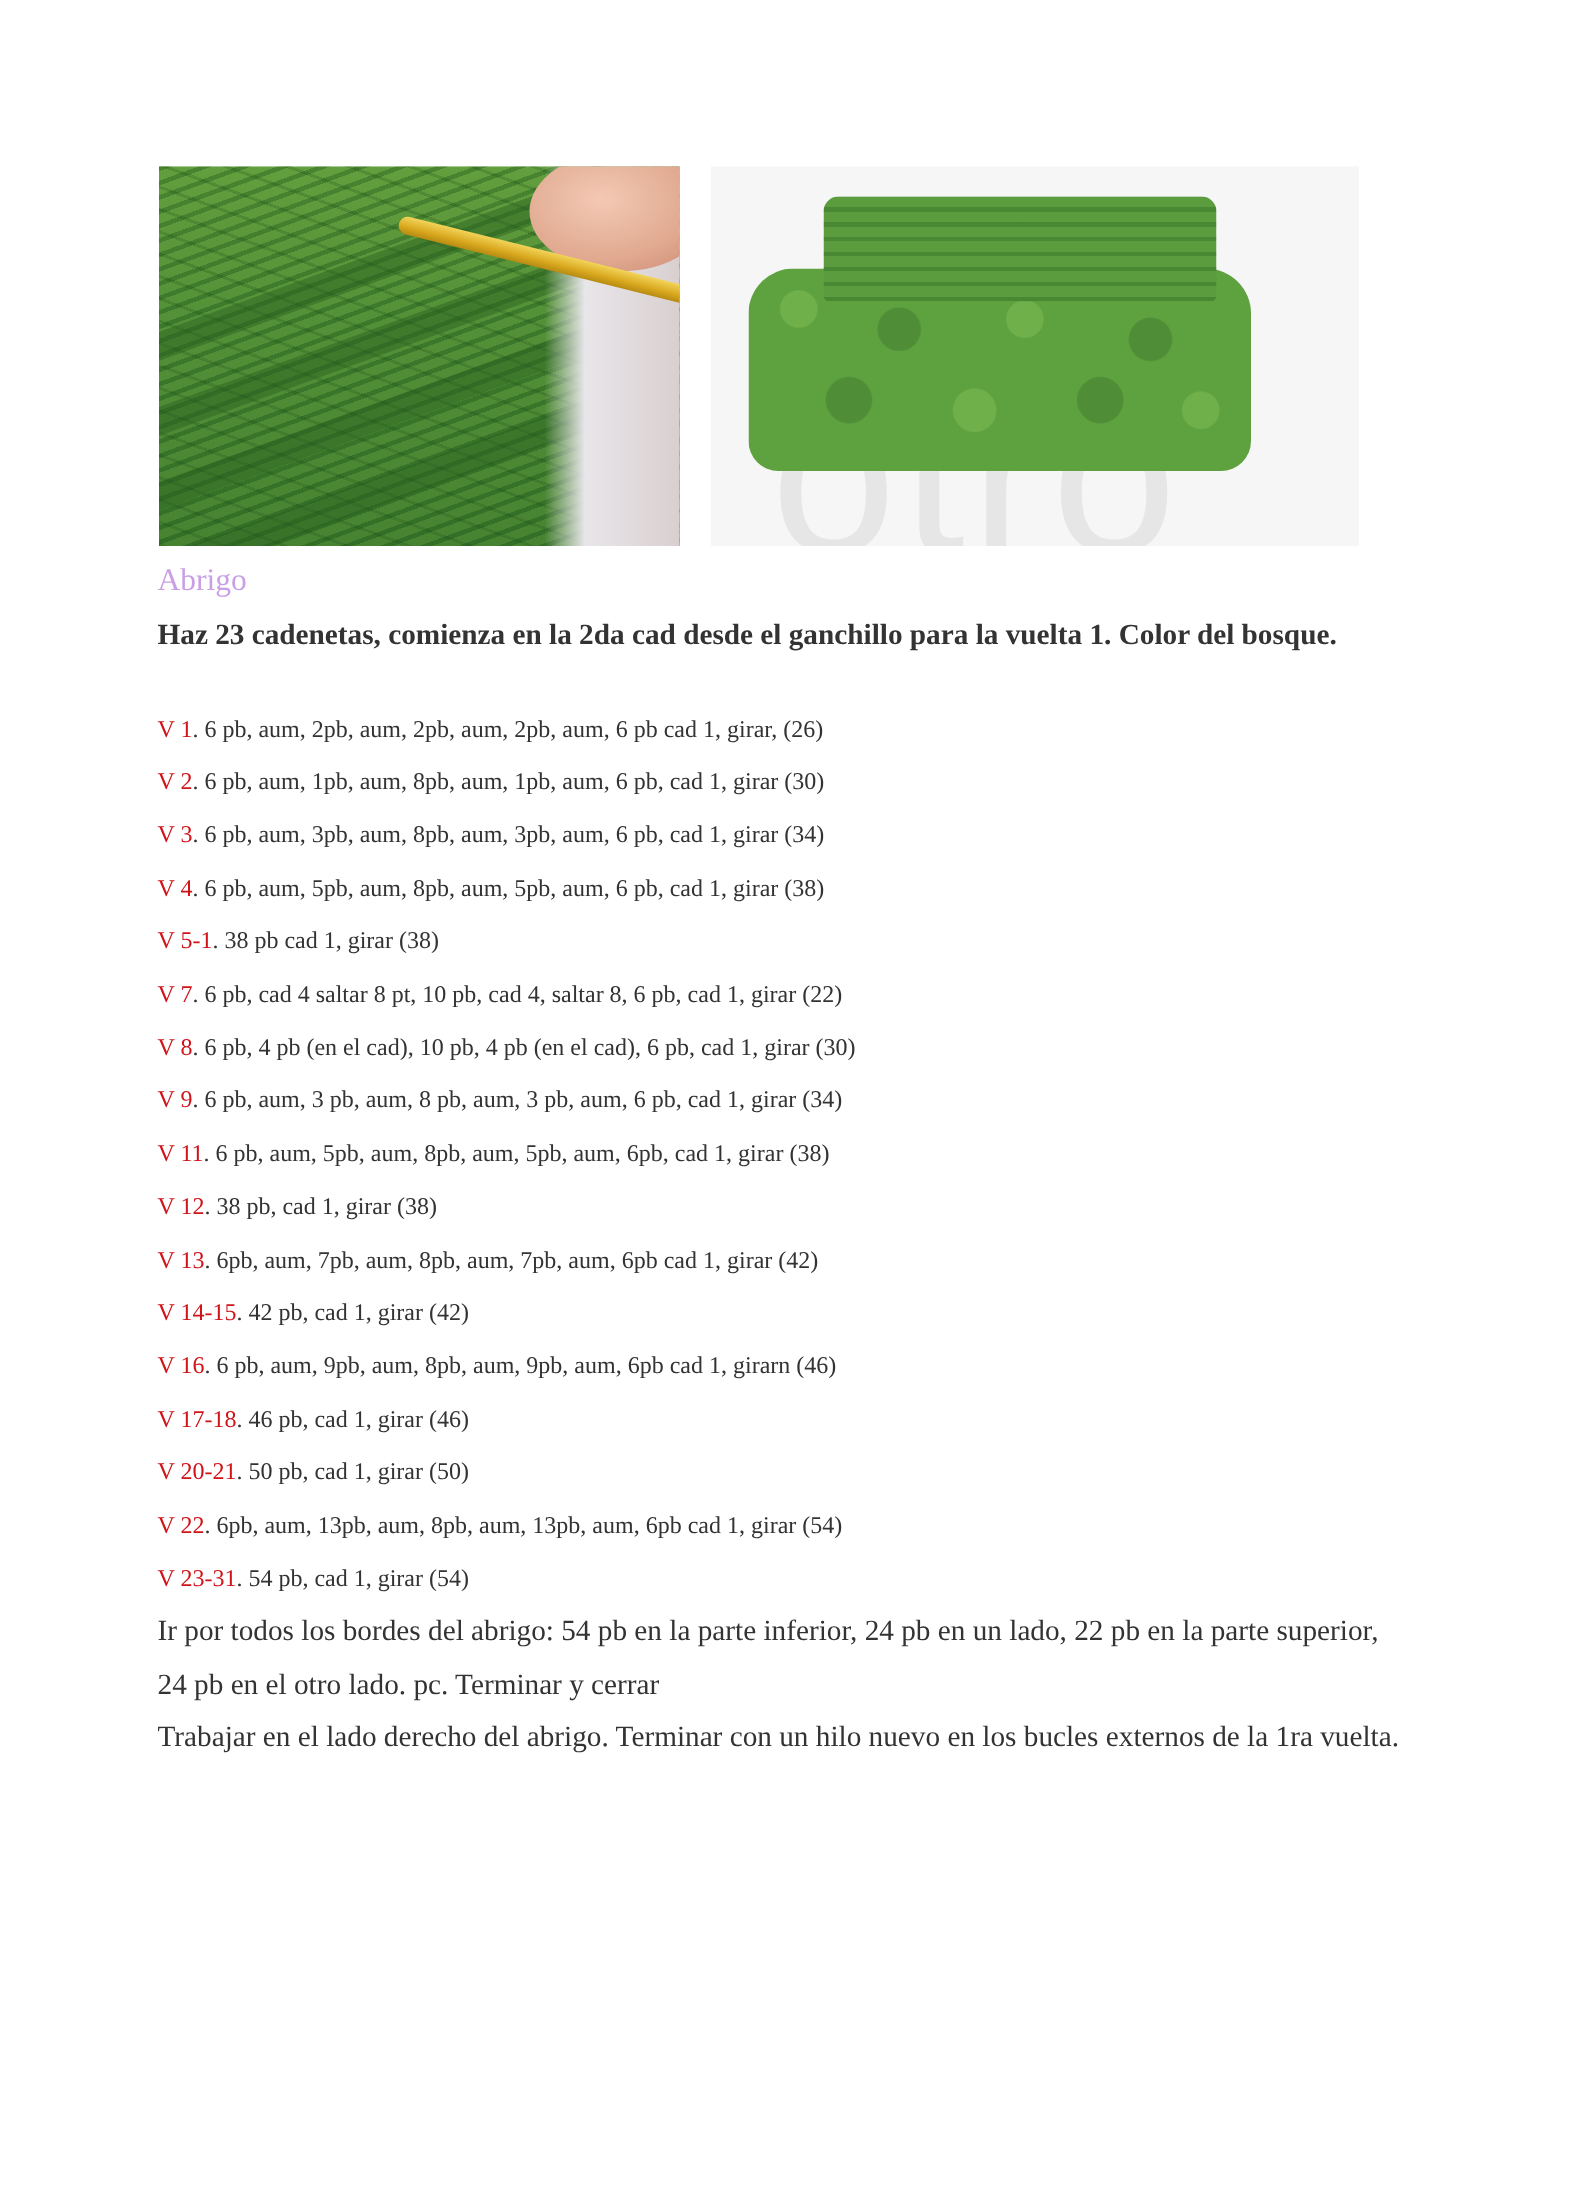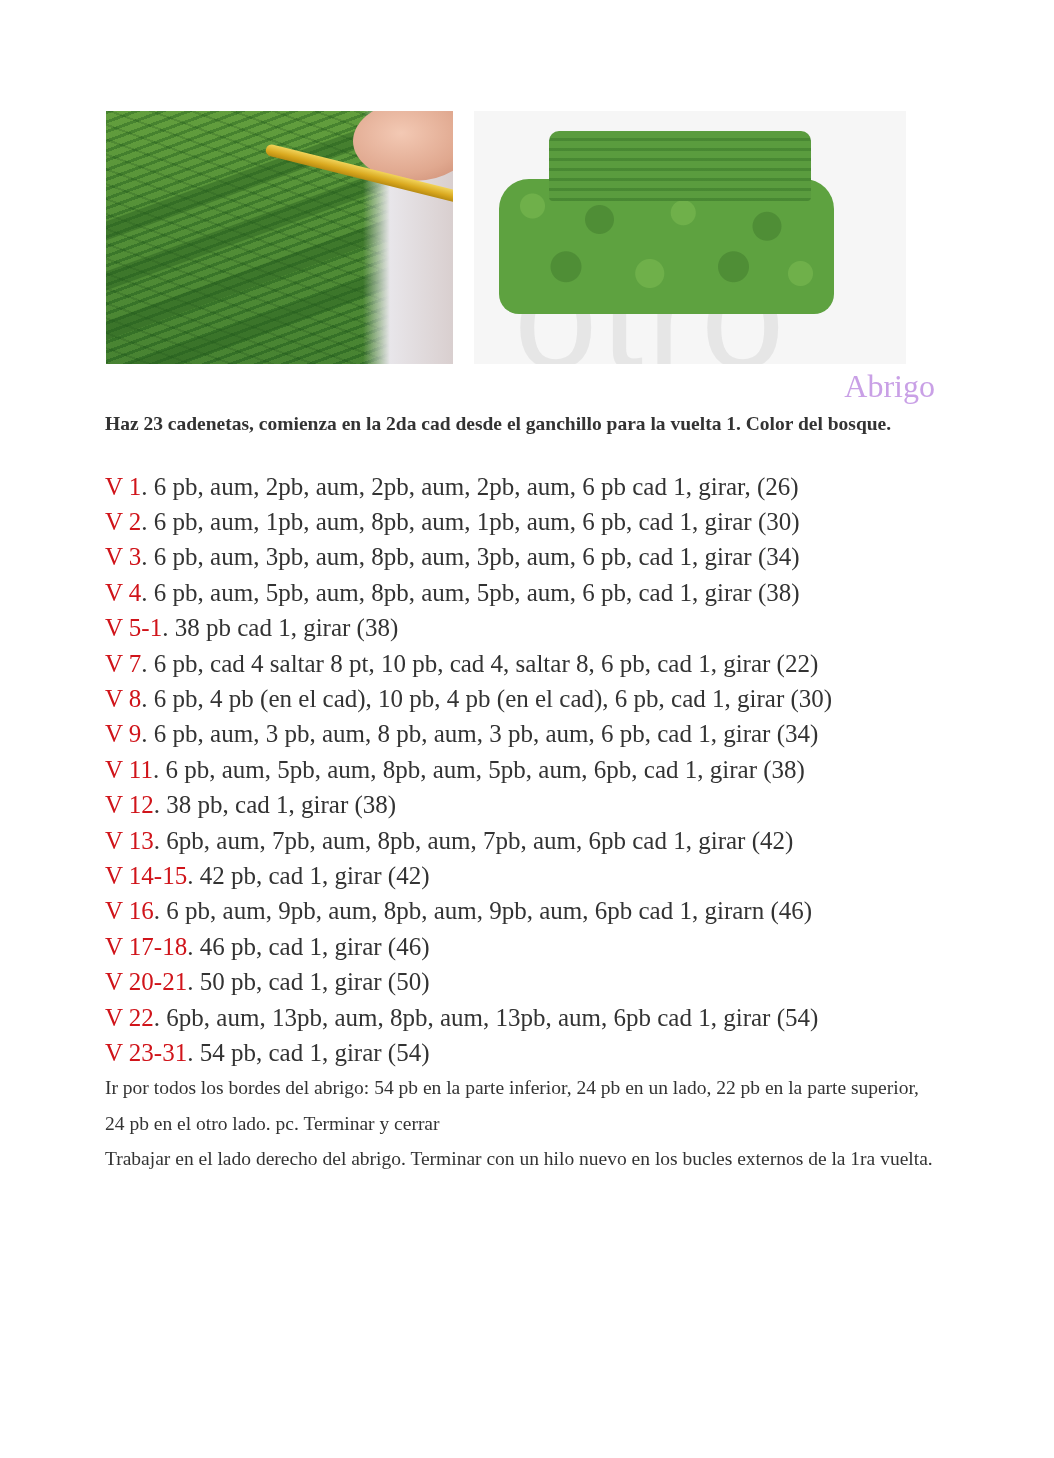--- a/index.html
+++ b/index.html
@@ -115,44 +115,43 @@
         #5ea240;
     }
     .content {
       position: absolute;
       left: 105px;
       top: 366px;
       width: 830px;
     }
     .heading {
       font-family: "Liberation Serif", "DejaVu Serif", serif;
-      font-size: 32px;
+      font-size: 21px;
       font-weight: normal;
       color: #c9a0e6;
       line-height: 40px;
       margin: 0;
-      text-align: right;
     }
     .para {
       font-size: 19.5px;
       line-height: 35.5px;
       margin: 0;
       color: #333333;
     }
     .para.intro {
       margin-bottom: 27px;
       font-weight: bold;
     }
     .rounds {
       list-style: none;
       padding: 0;
       margin: 0;
     }
     .round {
-      font-size: 25px;
+      font-size: 16px;
       line-height: 35.4px;
       color: #333333;
       white-space: nowrap;
     }
     .round-label {
       color: #d0141a;
     }
     .section-collarin {
       margin-top: 0px;
     }

